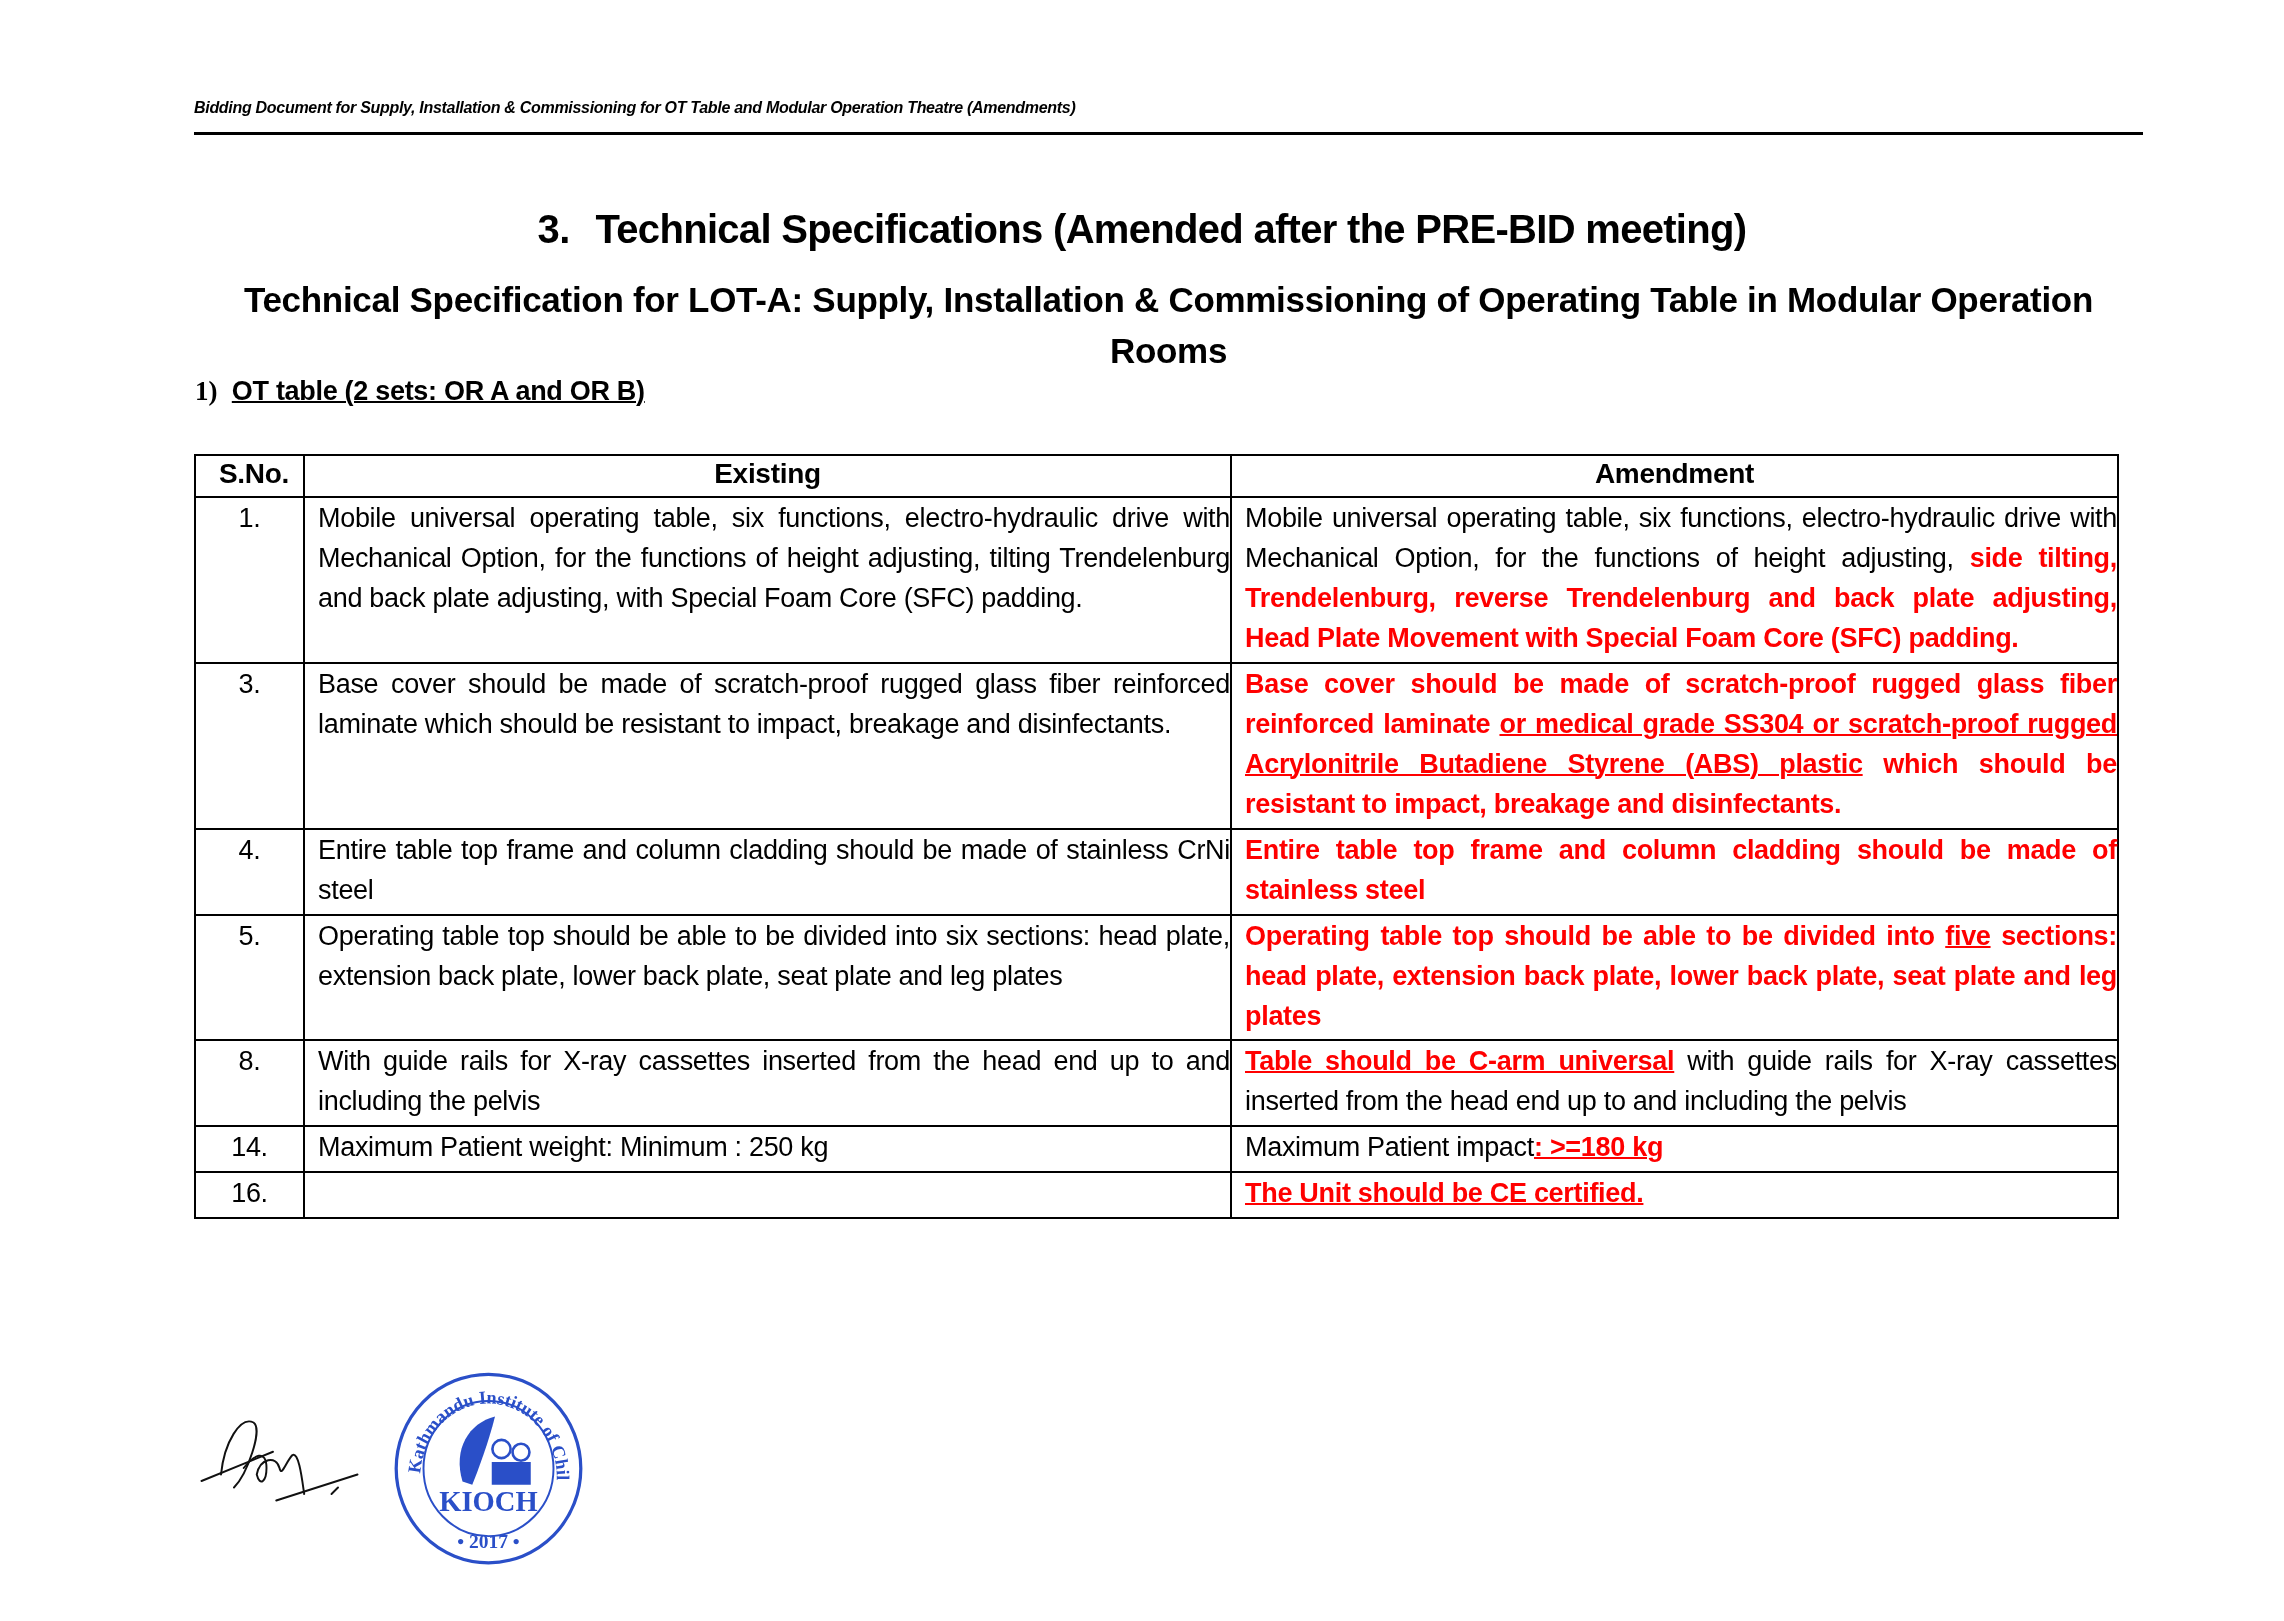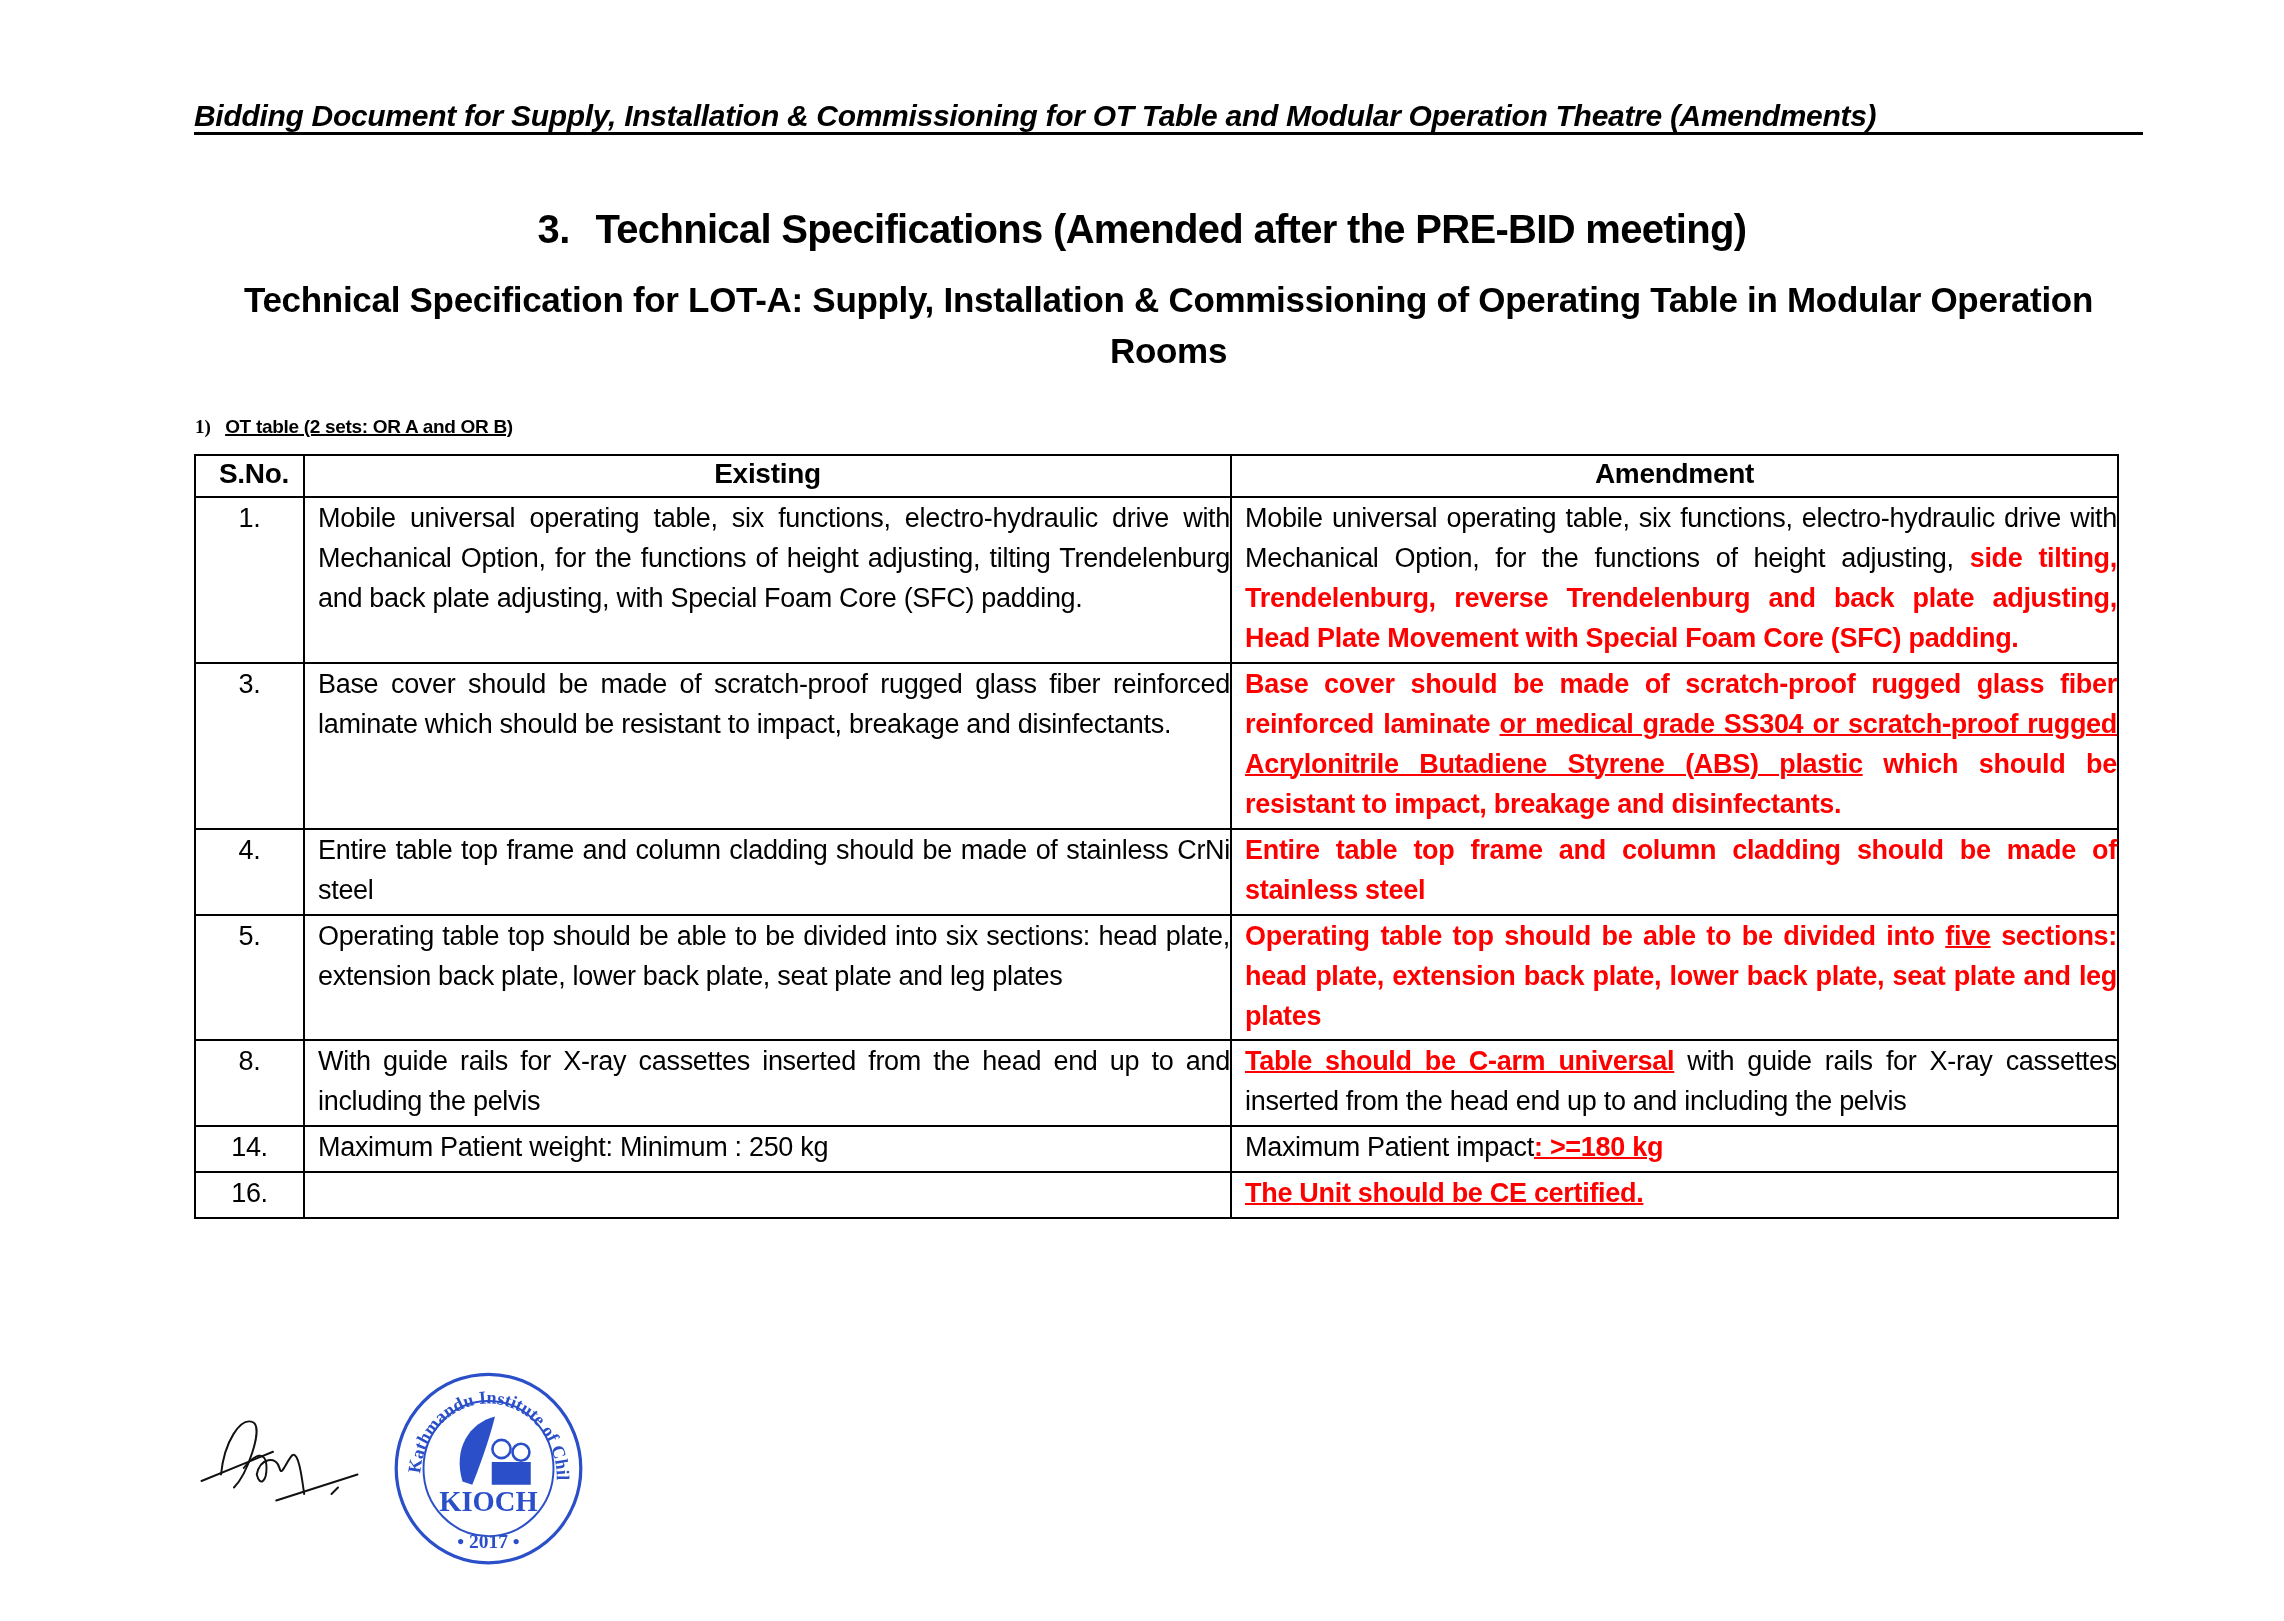--- a/index.html
+++ b/index.html
@@ -1,26 +1,26 @@
 <!DOCTYPE html>
 <html style="font-size:10.4px"><head>
 <meta charset="utf-8">
 <style>
   html, body { margin: 0; padding: 0; background: #ffffff; }
   body { width: 2284px; height: 1622px; position: relative; overflow: hidden;
          font-family: "Liberation Sans", "DejaVu Sans", sans-serif; color: #000; }
   .running-header { position: absolute; left: 194px; top: 99px; width: 1949px;
-         font-style: italic; font-weight: bold; font-size: 30px; letter-spacing: -0.3px; }
+         font-style: italic; font-weight: bold; font-size: 16px; letter-spacing: -0.3px; }
   .header-rule { position: absolute; left: 194px; top: 132px; width: 1949px; height: 2.6px; background: #000; }
   .title { position: absolute; left: 0; width: 2284px; top: 207px; text-align: center;
            font-weight: bold; font-size: 40px; letter-spacing: -0.7px; }
   .title .num { margin-right: 26px; }
   .subtitle { position: absolute; left: 195px; width: 1947px; top: 274px; text-align: center;
            font-weight: bold; font-size: 35px; line-height: 51px; letter-spacing: -0.3px; }
-  .section { position: absolute; left: 195px; top: 376px; font-size: 19px; font-weight: bold; margin-top: 40px; }
+  .section { position: absolute; left: 195px; top: 376px; font-size: 27px; font-weight: bold; }
   .section .sec-num { font-family: "Liberation Serif", serif; margin-right: 14.3px; }
   .section .sec-title { text-decoration: underline; text-decoration-thickness: 2px; letter-spacing: -0.3px; }
 
   table.spec { position: absolute; left: 194px; top: 454px; width: 1925px; border-collapse: collapse;
                font-size: 27px; line-height: 40px; letter-spacing: -0.3px; }
   table.spec td, table.spec th { border: 2.6px solid #000; vertical-align: top; padding: 0 0 3.9px 0; }
   table.spec th { font-weight: bold; text-align: center; font-size: 28px; line-height: 36px; }
   .c-sno { width: 98px; text-align: center; }
   .c-ex { width: 912px; padding-left: 13px !important; padding-right: 0 !important; text-align: justify; }
   .c-am { padding-left: 13px !important; text-align: justify; }

